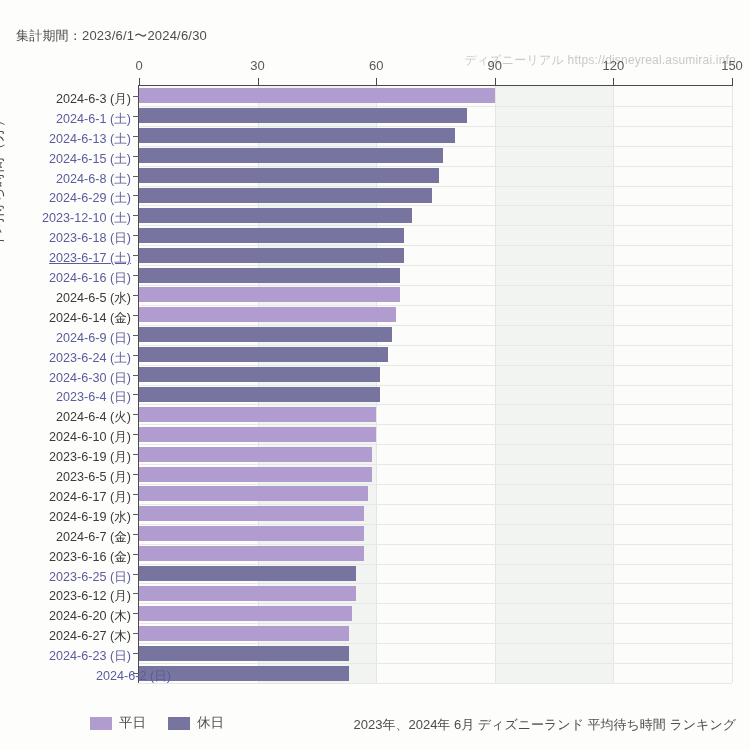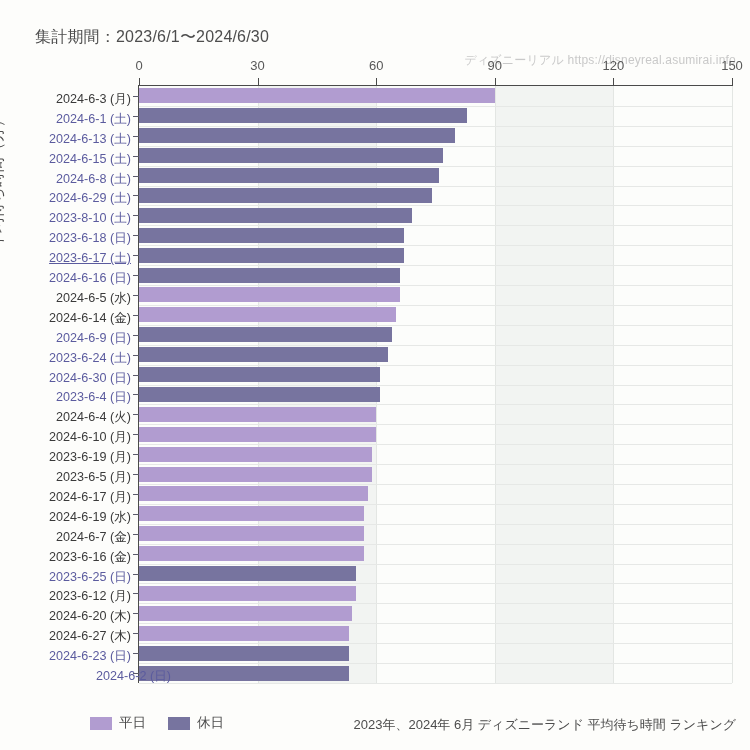--- a/index.html
+++ b/index.html
@@ -18,25 +18,24 @@
   #chart-root {
     position: relative;
     width: 750px;
     height: 750px;
   }
   
   .period-label {
     position: absolute;
     left: 16px;
     top: 27px;
-    font-size: 16px;
+    font-size: 13px;
     color: #4d4d4d;
     letter-spacing: .2px;
     white-space: nowrap;
-    margin-left: 19px;
   }
   .watermark {
     position: absolute;
     right: 14px;
     top: 52px;
     font-size: 12px;
     color: #c9c9c9;
     white-space: nowrap;
     letter-spacing: .2px;
   }
@@ -283,21 +282,21 @@
       <div class="ylabel-wrap" style="top: 108.85px;"><span class="ylabel holiday" style="position: static;">2024-6-1 (土)</span></div>
       <div class="ytick" style="top: 136px;"></div>
       <div class="ylabel-wrap" style="top: 128.75px;"><span class="ylabel holiday" style="position: static;">2024-6-13 (土)</span></div>
       <div class="ytick" style="top: 156px;"></div>
       <div class="ylabel-wrap" style="top: 148.65px;"><span class="ylabel holiday" style="position: static;">2024-6-15 (土)</span></div>
       <div class="ytick" style="top: 176px;"></div>
       <div class="ylabel-wrap" style="top: 168.55px;"><span class="ylabel holiday" style="position: static;">2024-6-8 (土)</span></div>
       <div class="ytick" style="top: 195px;"></div>
       <div class="ylabel-wrap" style="top: 188.45px;"><span class="ylabel holiday" style="position: static;">2024-6-29 (土)</span></div>
       <div class="ytick" style="top: 215px;"></div>
-      <div class="ylabel-wrap" style="top: 208.35px;"><span class="ylabel holiday" style="position: static;">2023-8-10 (土)</span></div>
+      <div class="ylabel-wrap" style="top: 208.35px;"><span class="ylabel holiday" style="position: static;">2023-12-10 (土)</span></div>
       <div class="ytick" style="top: 235px;"></div>
       <div class="ylabel-wrap" style="top: 228.25px;"><span class="ylabel holiday" style="position: static;">2023-6-18 (日)</span></div>
       <div class="ytick" style="top: 255px;"></div>
       <div class="ylabel-wrap" style="top: 248.15px;"><span class="ylabel holiday" style="position: static; text-decoration: underline;">2023-6-17 (土)</span></div>
       <div class="ytick" style="top: 275px;"></div>
       <div class="ylabel-wrap" style="top: 268.05px;"><span class="ylabel holiday" style="position: static;">2024-6-16 (日)</span></div>
       <div class="ytick" style="top: 295px;"></div>
       <div class="ylabel-wrap" style="top: 287.95px;"><span class="ylabel weekday" style="position: static;">2024-6-5 (水)</span></div>
       <div class="ytick" style="top: 315px;"></div>
       <div class="ylabel-wrap" style="top: 307.85px;"><span class="ylabel weekday" style="position: static;">2024-6-14 (金)</span></div>

